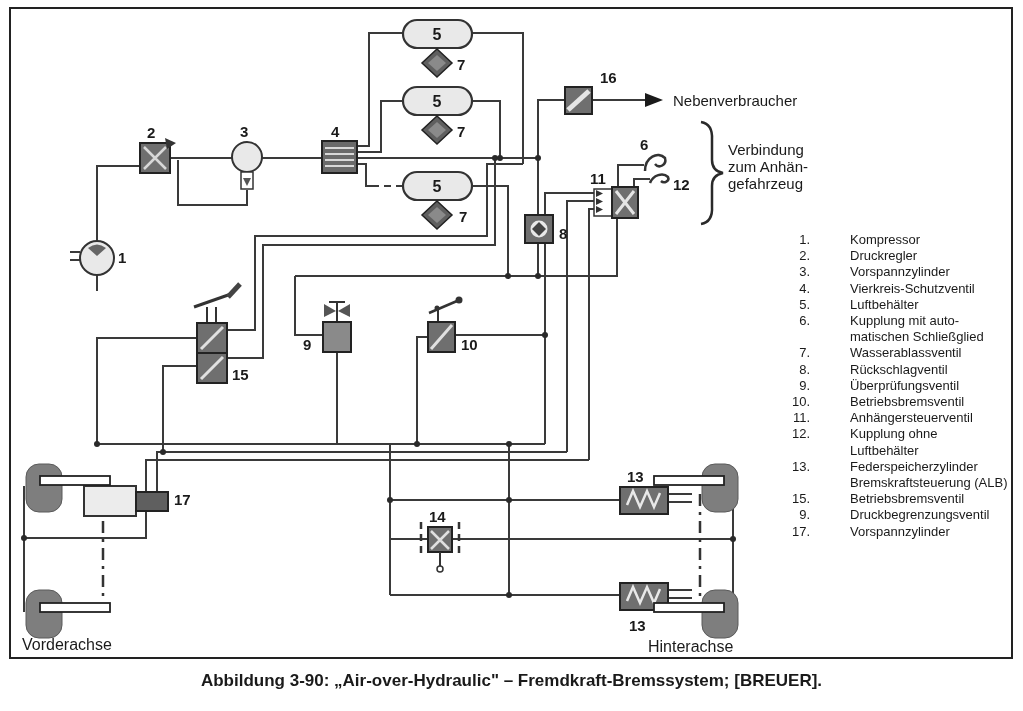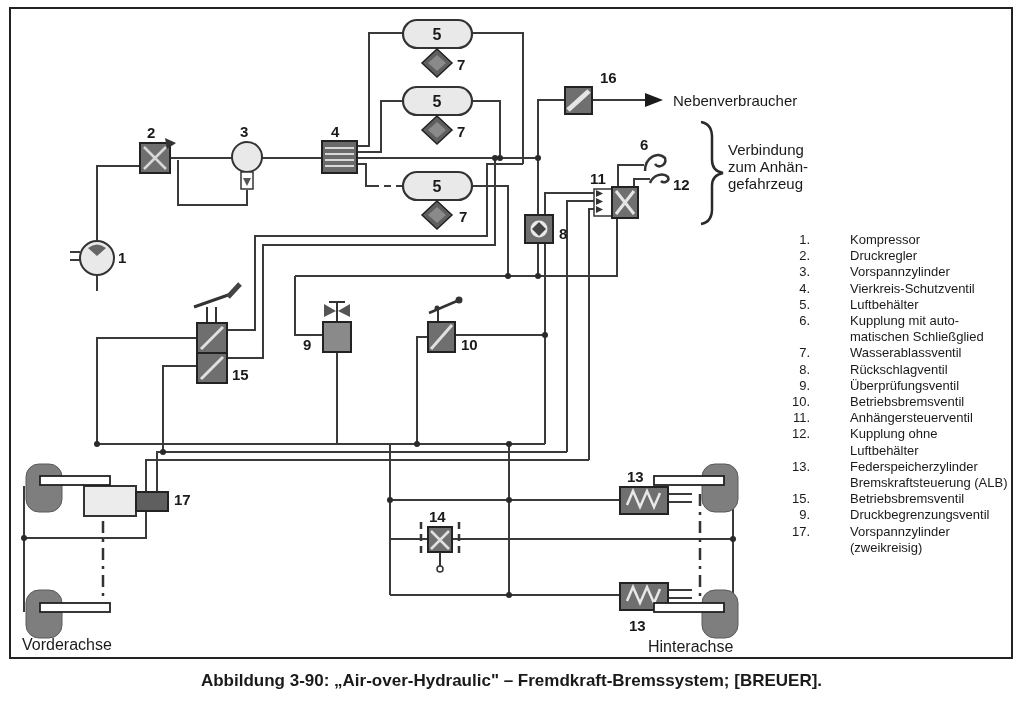--- a/index.html
+++ b/index.html
@@ -335,21 +335,17 @@
         <span class="ltxt">Betriebsbremsventil</span>
       </div>
   <div class="lrow">
         <span class="lnum">9.</span>
         <span class="ltxt">Druckbegrenzungsventil</span>
       </div>
   <div class="lrow">
         <span class="lnum">17.</span>
         <span class="ltxt">Vorspannzylinder</span>
       </div>
-  <div class="lrow">
-        <span class="lnum"></span>
-        <span class="ltxt">(zweikreisig)</span>
-      </div>
 </div>
 
 <div class="caption">Abbildung 3-90: „Air-over-Hydraulic" – Fremdkraft-Bremssystem; [BREUER].</div>
 
 </div>
 
 </body></html>

